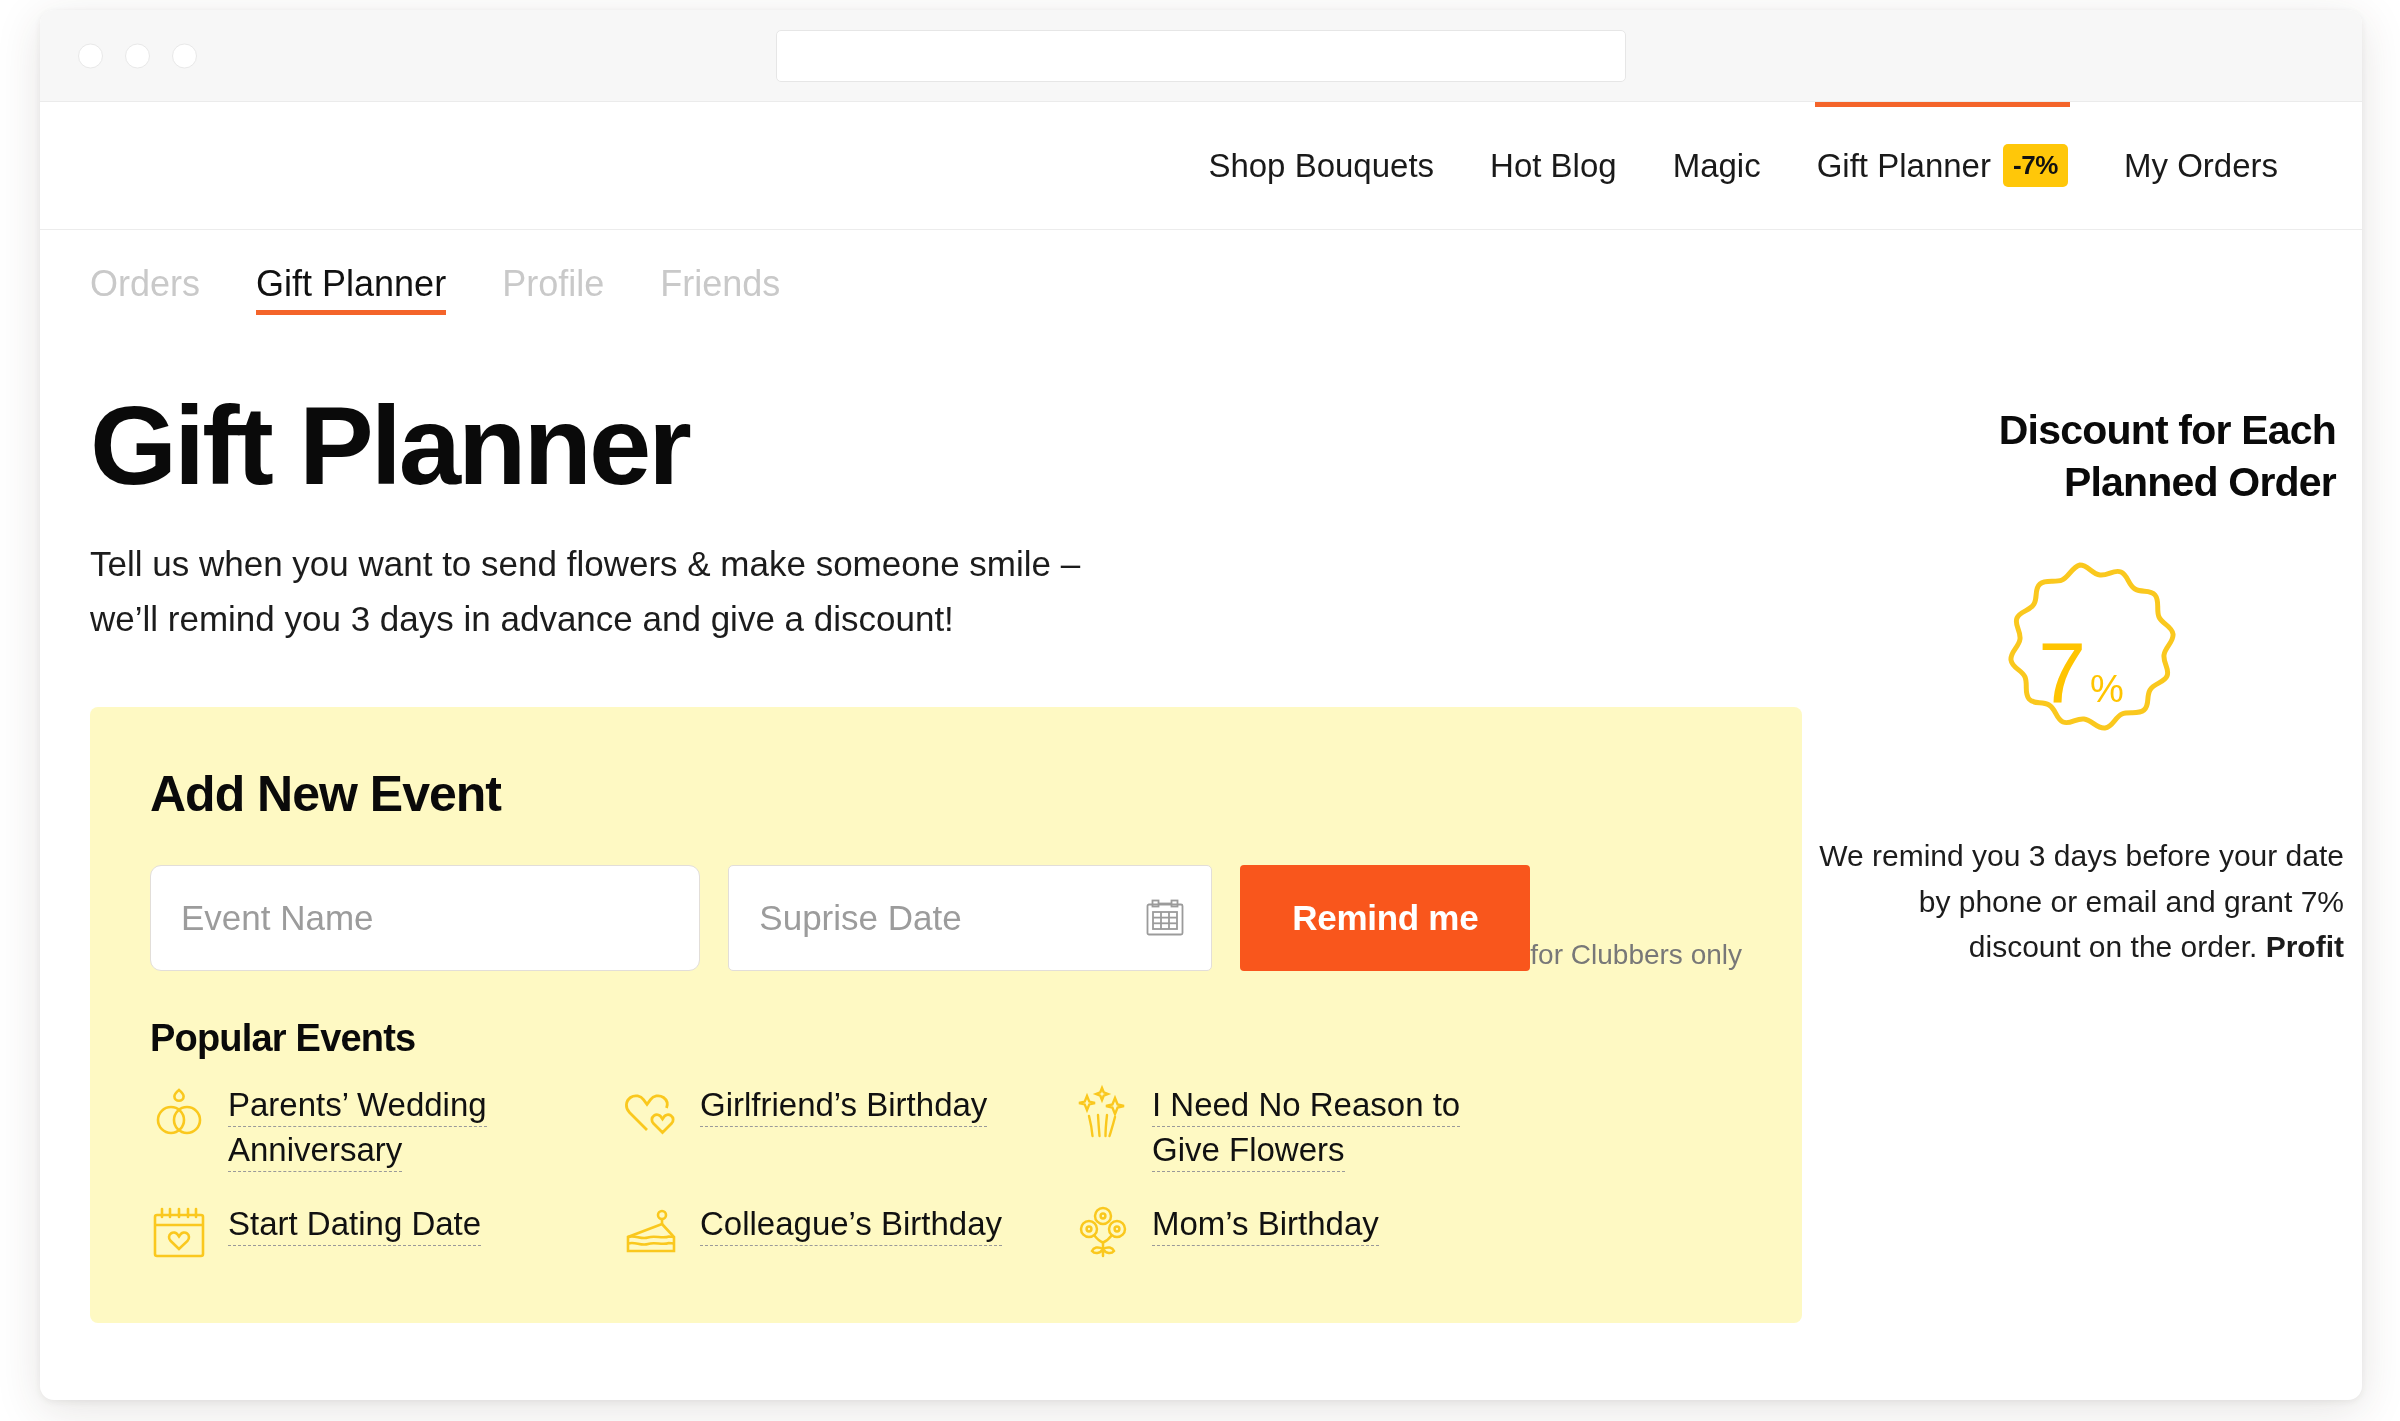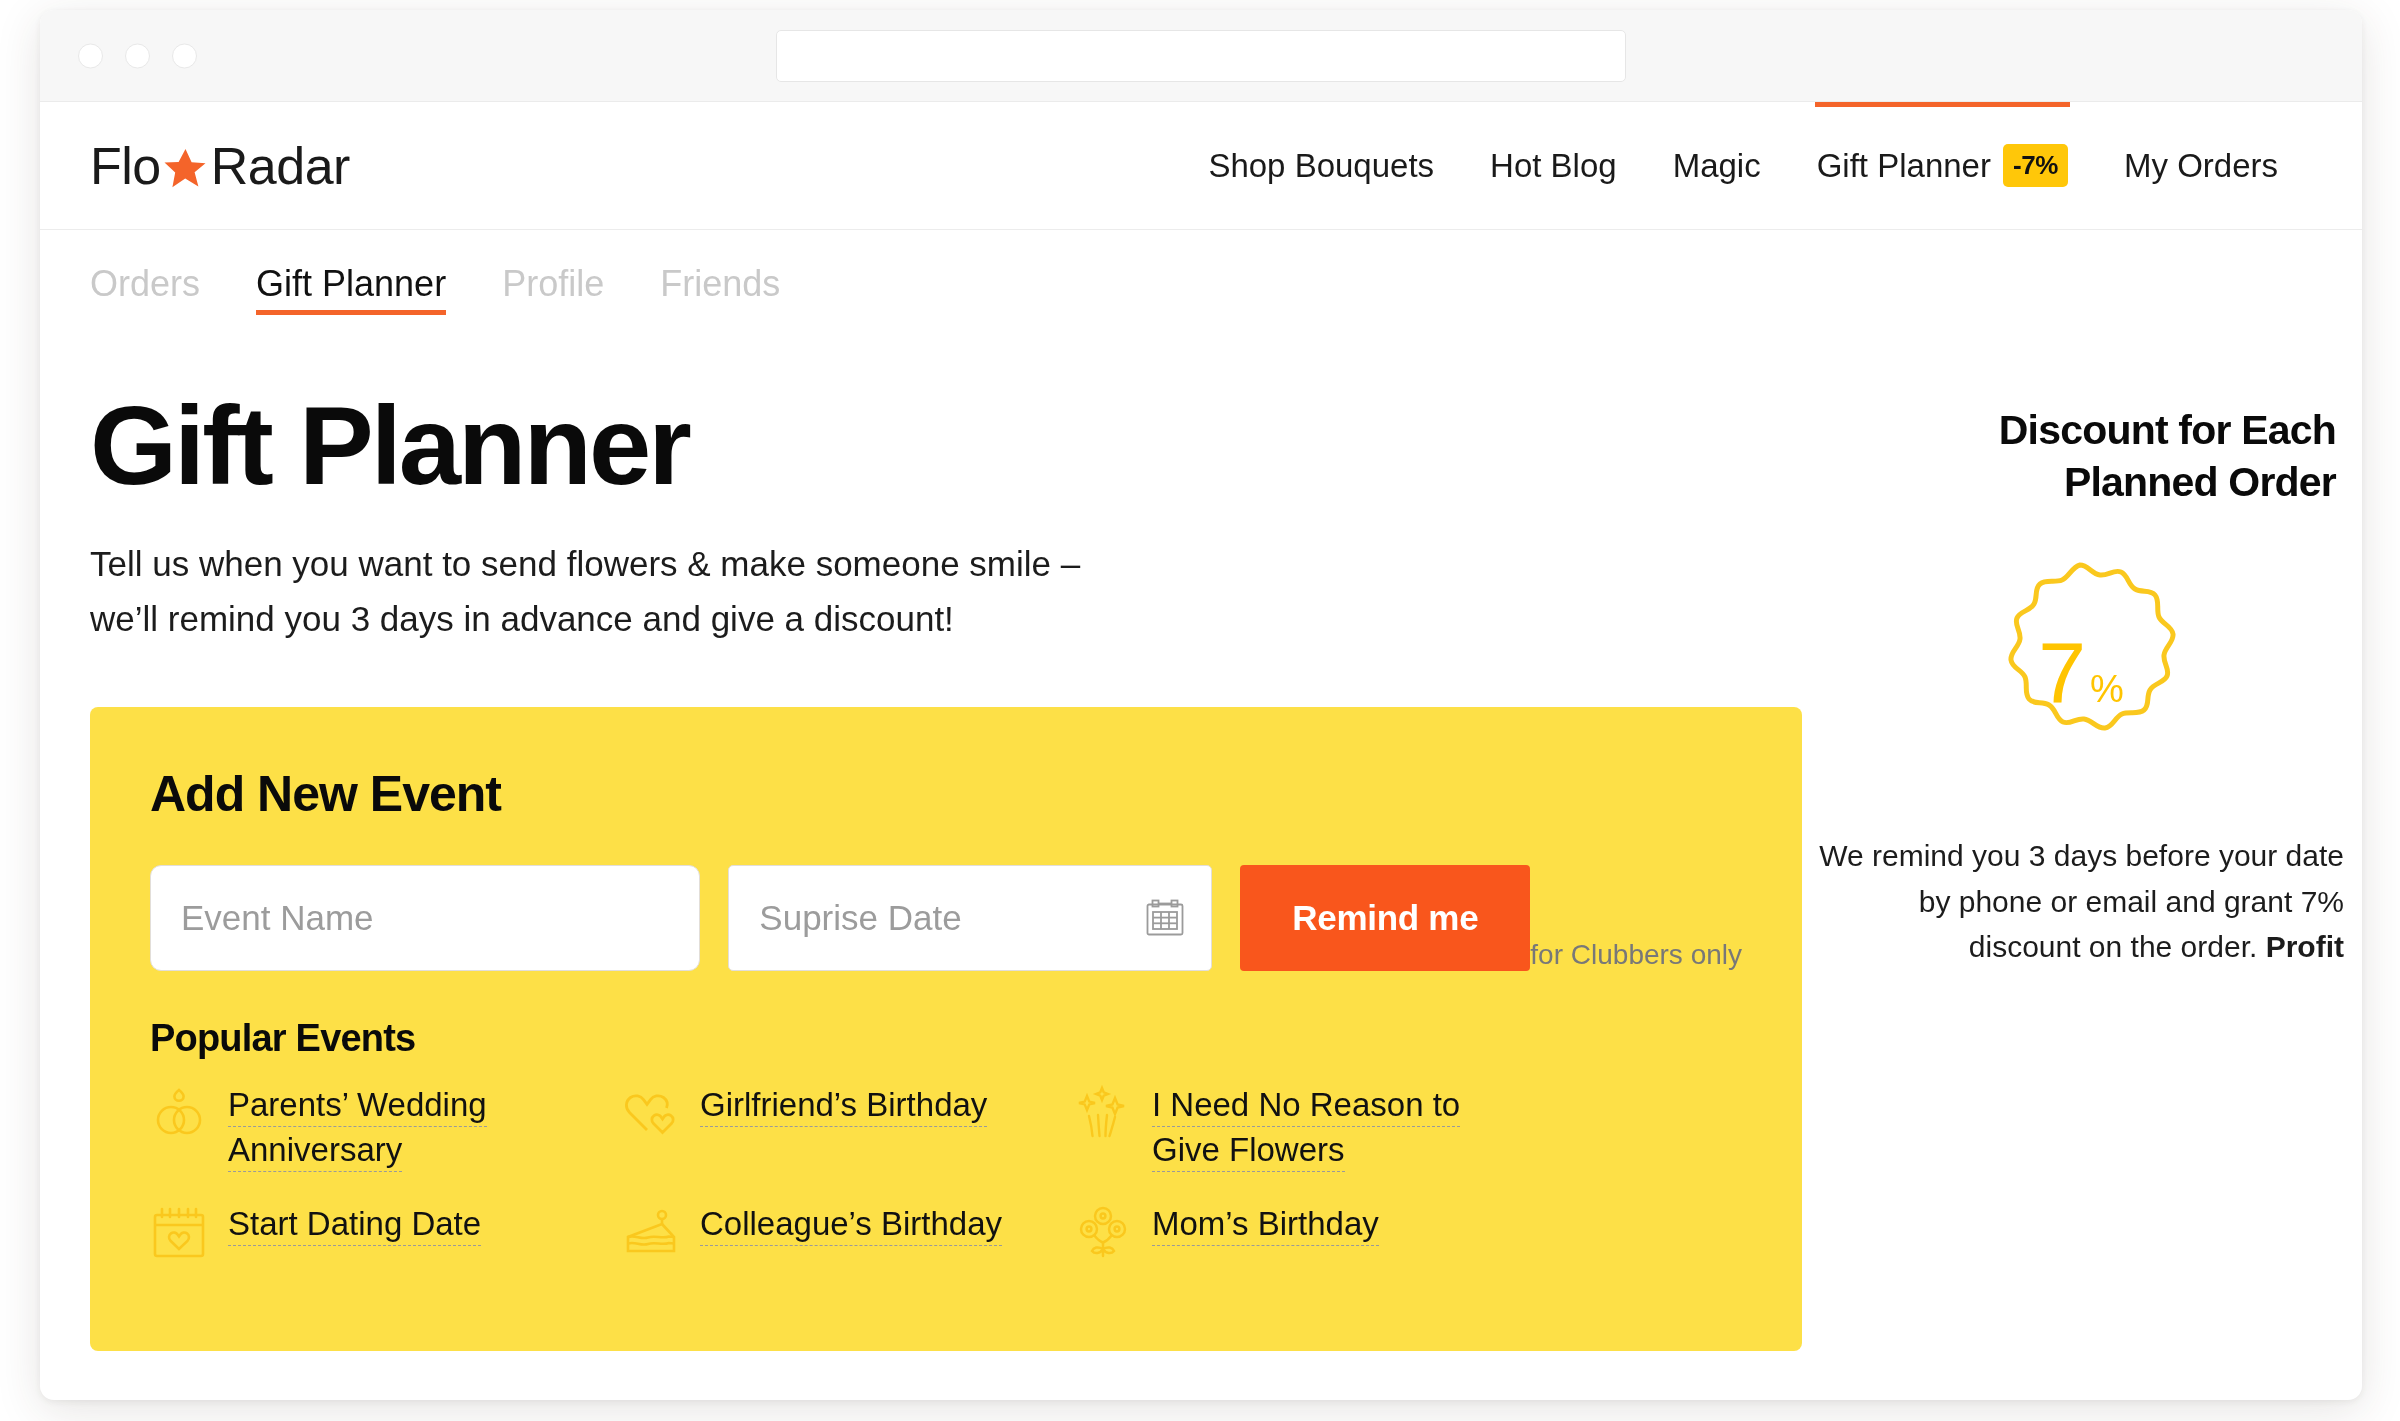--- a/index.html
+++ b/index.html
@@ -185,23 +185,23 @@
     margin-top: 34px;
     font-size: 35px;
     line-height: 1.58;
     color: #1c1c1c;
     max-width: 1160px;
   }
 
   
   .event-card {
     margin-top: 60px;
-    background: #fde047;
+    background: #fef9c3;
     border-radius: 8px;
-    padding: 58px 60px 90px 60px;
+    padding: 58px 60px 62px 60px;
     width: 1712px;
   }
 
   .card-title {
     font-size: 50px;
     font-weight: bold;
     letter-spacing: -1px;
     color: #0a0a0a;
   }
 
@@ -375,29 +375,20 @@
   <div class="chrome-bar">
     <div class="traffic-lights">
       <span class="dot"></span>
       <span class="dot"></span>
       <span class="dot"></span>
     </div>
     <input class="url-bar" type="text" value="" placeholder="" style="">
   </div>
 
   <div class="site-header">
-    <div class="logo">
-      <span>Flo</span>
-      <span class="star-wrap">
-        <svg width="44" height="44" viewBox="0 0 44 44">
-          <path d="M22.5 3 L28.6 16.2 L42.5 17.2 L31.6 26.3 L35.4 40.6 L22.2 32.6 L9.4 41.2 L12.2 26.6 L1.5 16.6 L15.6 16.1 Z" fill="#f4642a"></path>
-        </svg>
-      </span>
-      <span>Radar</span>
-    </div>
 
     <nav class="main-nav">
       <div class="nav-item">
 
         <span>Shop Bouquets</span>
       </div>
       <div class="nav-item">
 
         <span>Hot Blog</span>
       </div>

